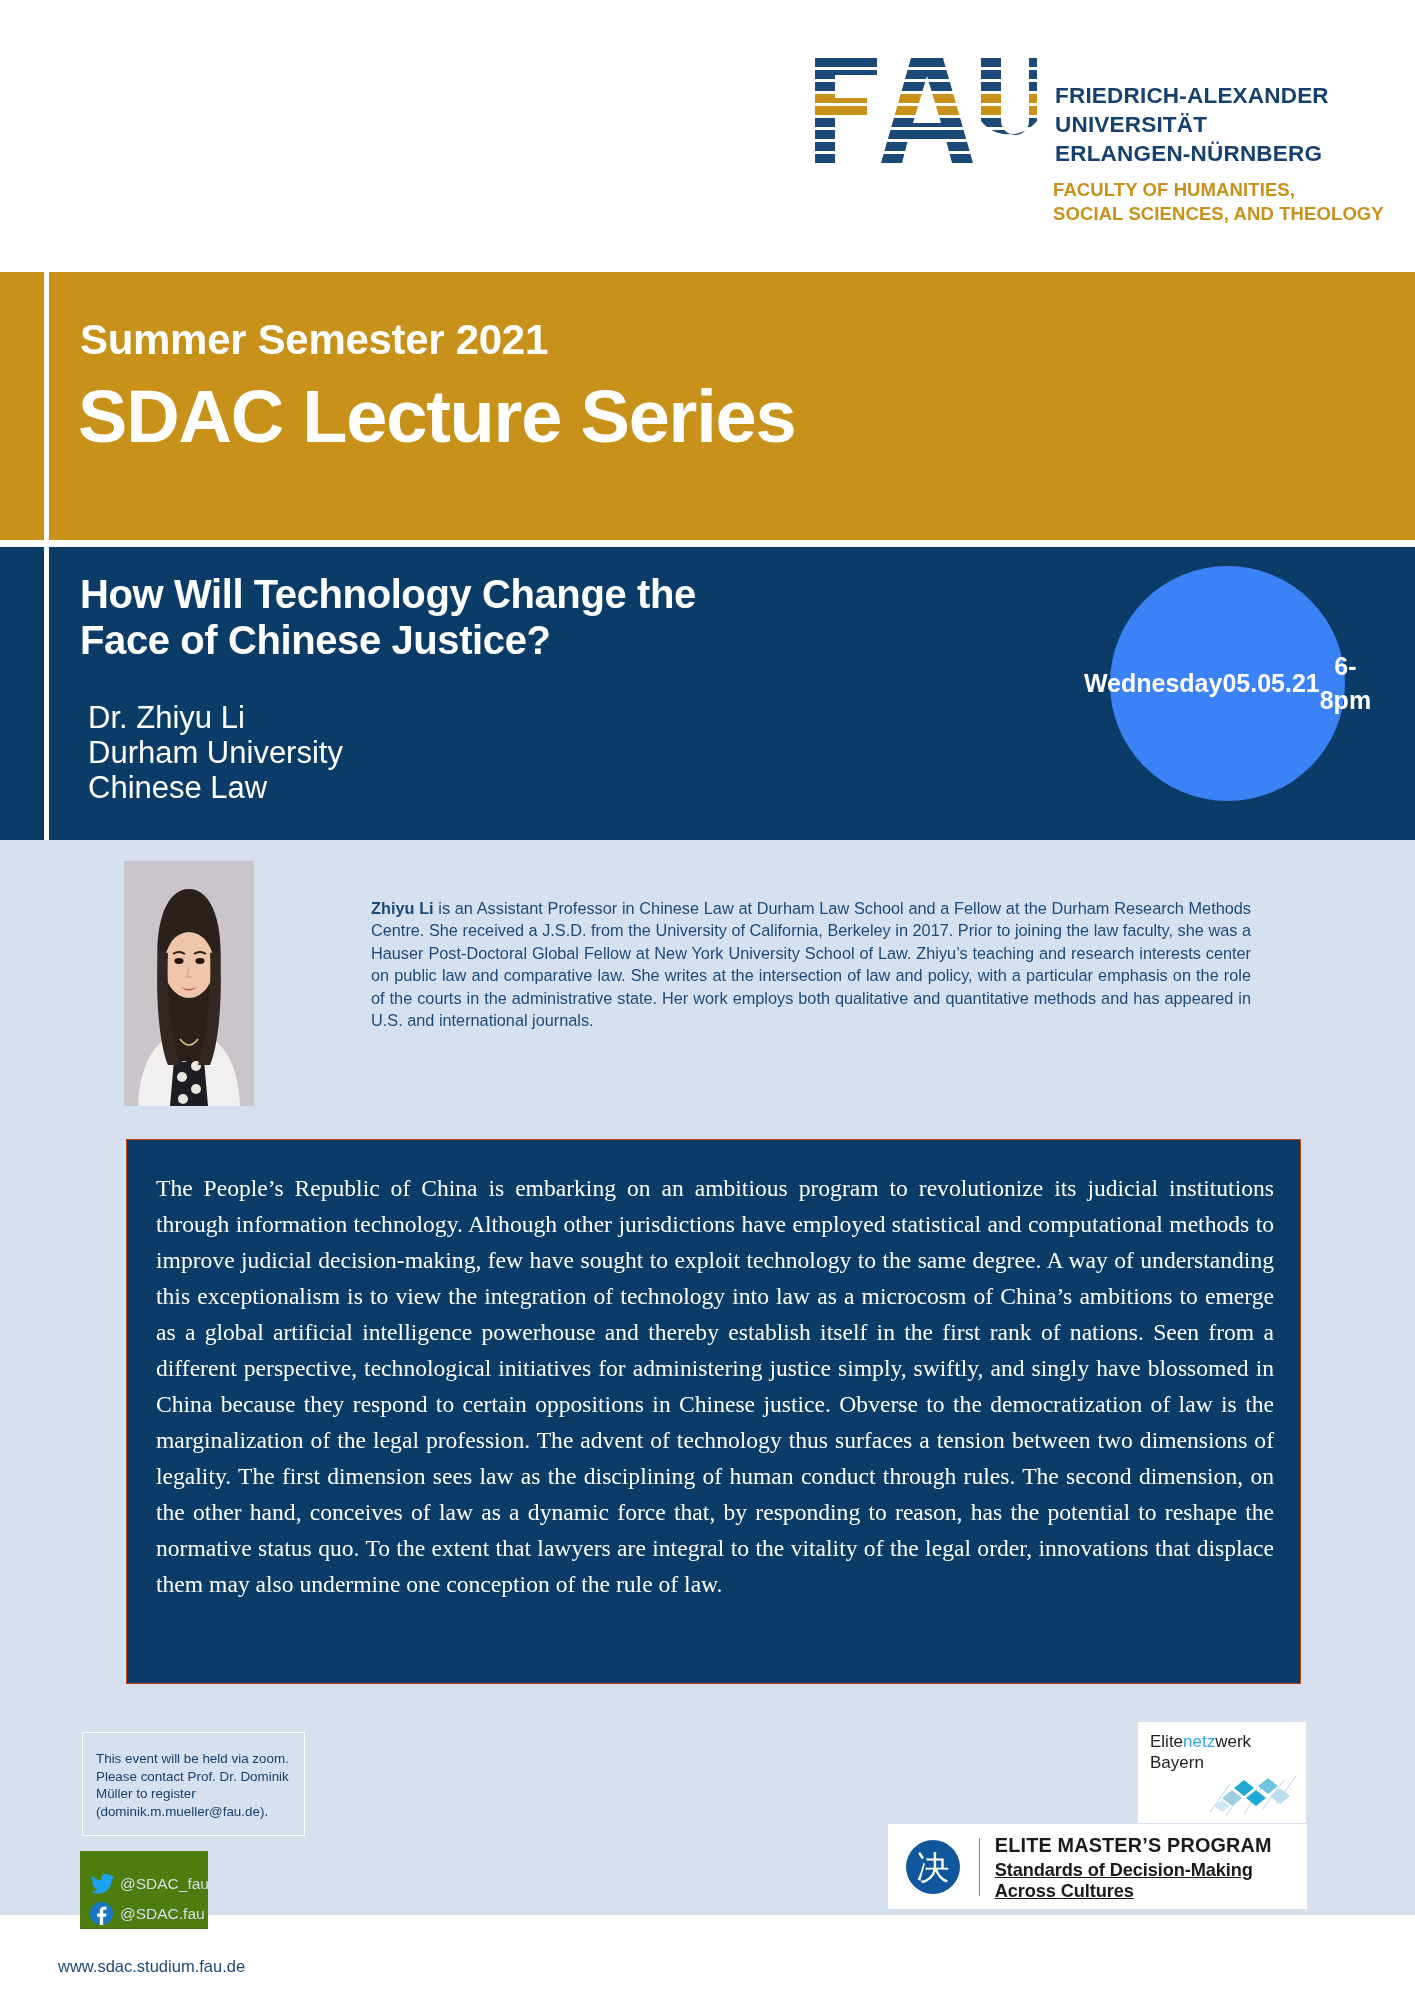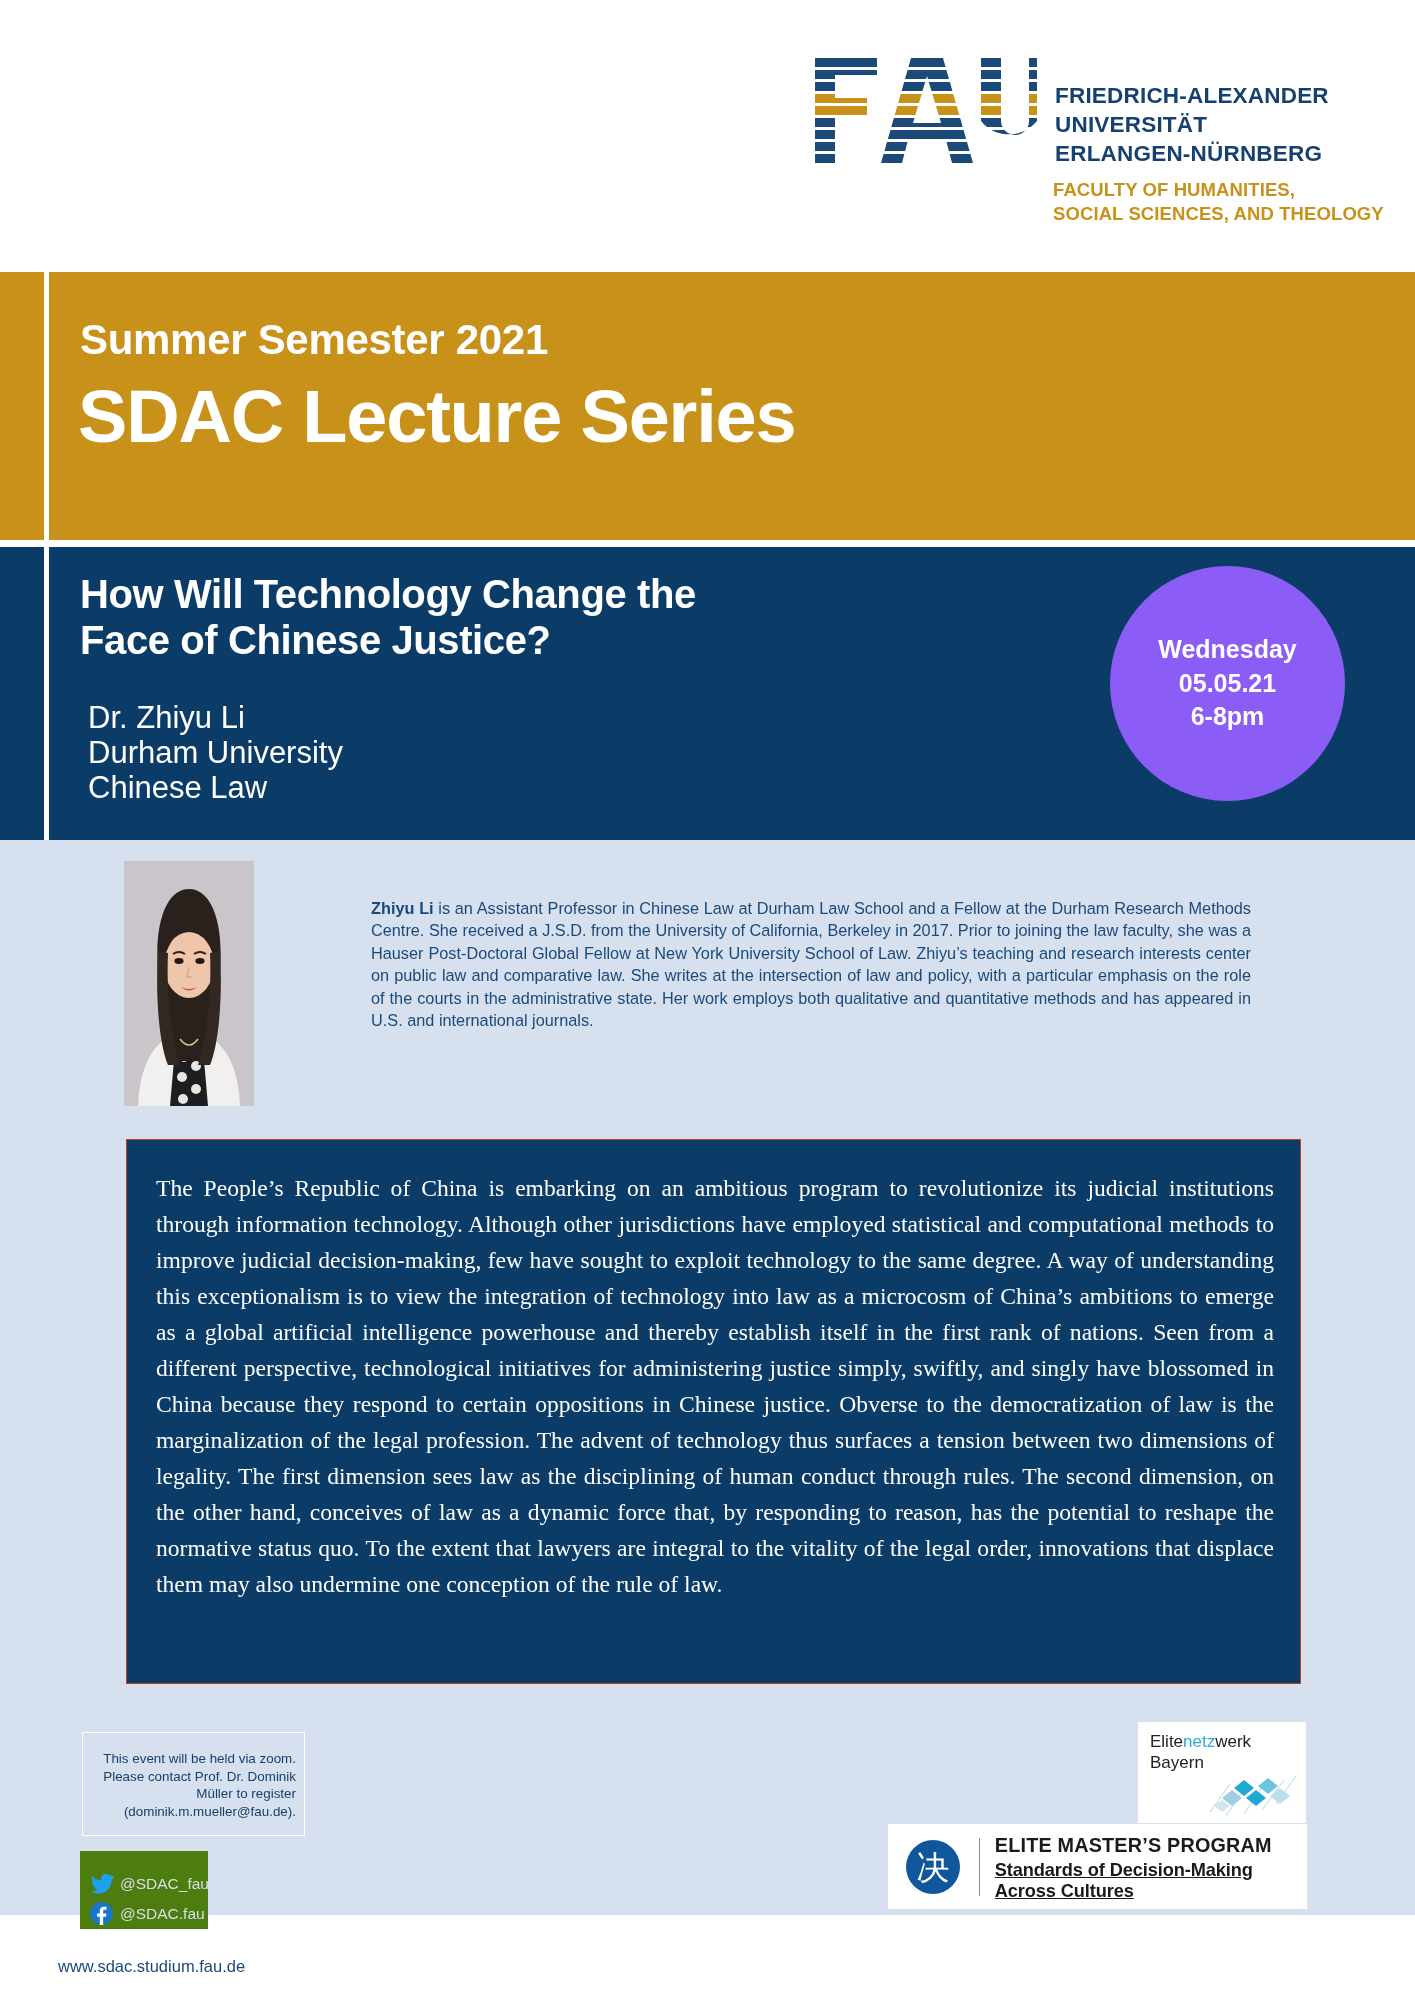--- a/index.html
+++ b/index.html
@@ -66,22 +66,22 @@
   }
   .speaker {
     position: absolute; left: 88px; top: 700px;
     color: #ffffff; font-weight: normal; font-size: 31px;
     line-height: 1.13;
   }
 
   .date-circle {
     position: absolute; left: 1110px; top: 566px;
     width: 235px; height: 235px; border-radius: 50%;
-    background: #8b5cf6;
-    display: flex; flex-direction: column;
+    background: #3b82f6;
+    display: flex; 
     align-items: center; justify-content: center;
     color: #ffffff; font-weight: bold; font-size: 25px;
     line-height: 1.34; text-align: center;
   }
 
   
   .body-bg {
     position: absolute; left: 0; top: 840px; width: 1415px; height: 1075px;
     background: #d6e0ef;
   }
@@ -114,21 +114,20 @@
     text-align: justify;
   }
 
   
   .zoom-note {
     position: absolute; left: 82px; top: 1732px;
     width: 223px; height: 104px;
     border: 1px solid #ffffff;
     color: #17406d; font-size: 13.4px; line-height: 1.32;
     padding: 17px 8px 0 13px;
-    text-align: right;
   }
   .social-box {
     position: absolute; left: 80px; top: 1851px;
     width: 128px; height: 78px;
     background: #4d7c0f;
     padding: 20px 0 0 9px;
   }
   .social-row {
     display: flex; align-items: center; margin-bottom: 5px;
     color: #d7dfe8; font-size: 15.5px;

